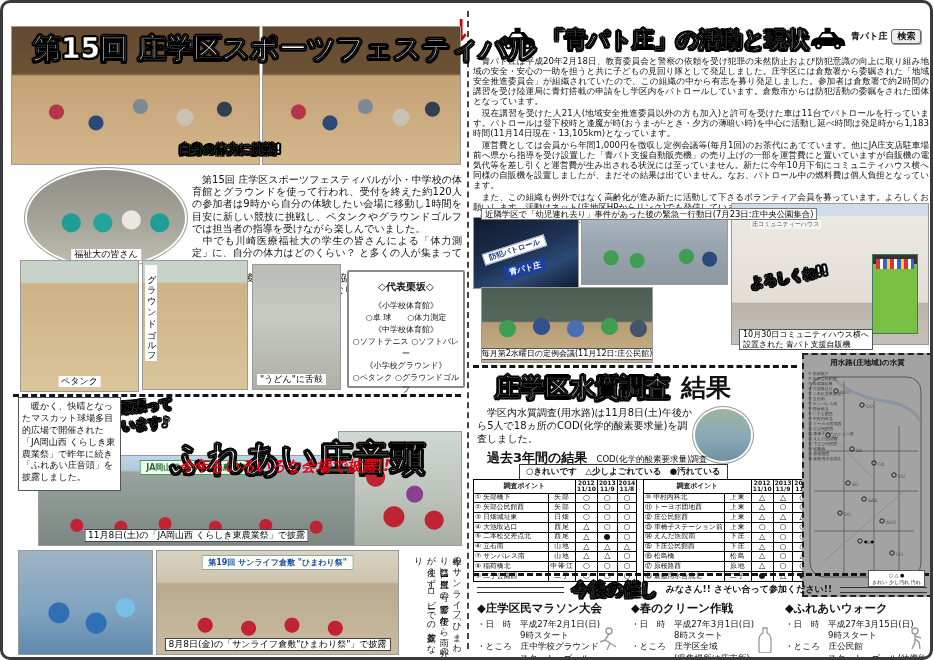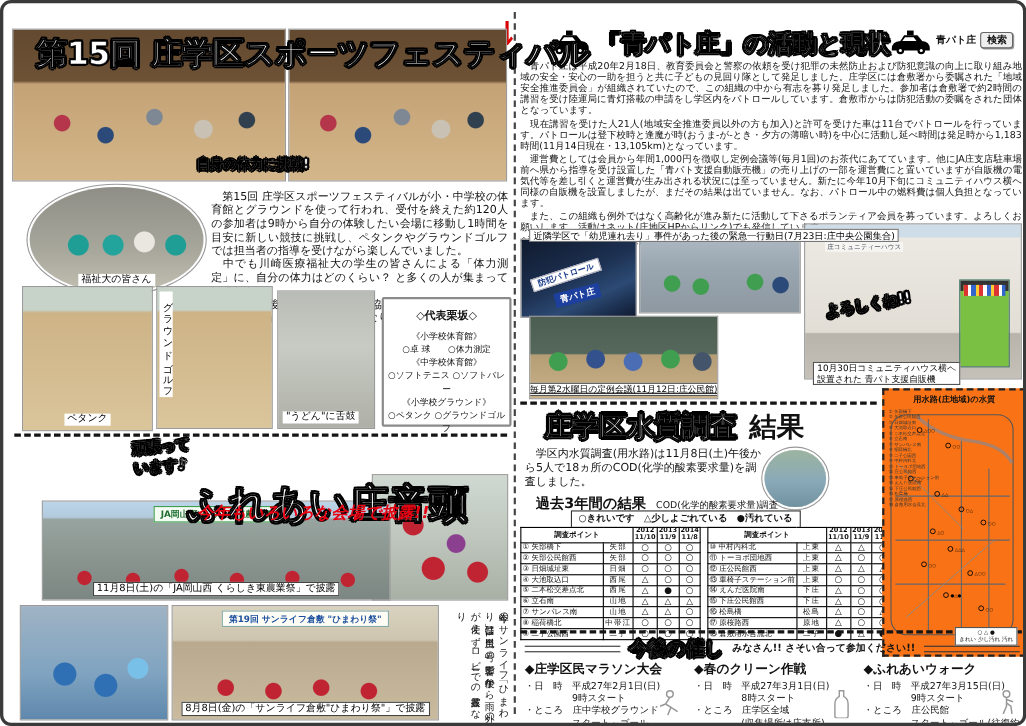--- a/index.html
+++ b/index.html
@@ -95,21 +95,21 @@
 
   table.wq{border-collapse:collapse;background:#fff;}
   table.wq th,table.wq td{border:1px solid #000;font-size:6.8px;line-height:1.1;padding:0 1px;}
   table.wq th{font-weight:bold;text-align:center;}
   table.wq th div{font-size:6px;line-height:1.05;}
   table.wq td.c0{width:72px;text-align:left;white-space:nowrap;}
   table.wq td.c1{width:24px;text-align:center;letter-spacing:1px;}
   table.wq td.c2,table.wq td.c3,table.wq td.c4{width:16px;text-align:center;font-size:8px;}
   .legendbox{position:absolute;border:1px solid #333;background:#fff;font-size:8.5px;padding:1px 6px;font-weight:bold;}
 
-  .mapbox{position:absolute;border:2px dashed #222;background:#f97316;}
+  .mapbox{position:absolute;border:2px dashed #222;background:#a3a3a3;}
   .map-title{font-size:7.5px;font-weight:bold;text-align:center;padding-top:3px;}
   .map-names{position:absolute;left:4px;top:16px;font-size:4px;line-height:1.25;color:#333;white-space:pre-line;z-index:2;}
   .maplegend{position:absolute;right:6px;bottom:8px;border:1px solid #555;background:#fff;
              font-size:5px;line-height:1.3;padding:1px 3px;text-align:center;z-index:2;}
   .ev-head{position:absolute;display:flex;align-items:center;gap:8px;}
   .dline{flex:1;height:4px;border-top:1.5px solid #333;border-bottom:1.5px solid #333;}
   .ev-main{font-size:17px;}
   .ev-sub{font-size:9px;font-weight:bold;}
   .events{position:absolute;display:flex;gap:10px;}
   .event{flex:1;position:relative;}
@@ -167,20 +167,21 @@
 《小学校グラウンド》
 ○ペタンク ○グラウンドゴルフ</div>
   </div>
 
   <div class="hdash" style="left:10px;top:391px;width:448px;"></div>
 
   <div class="photo g-stage dots-red" style="left:15px;top:452px;width:317px;height:91px;z-index:1;">
     <div class="banner" style="left:50%;transform:translateX(-50%);top:4px;">JA岡山西 くらしき東農業祭</div>
     <div class="cap" style="left:50%;transform:translateX(-50%);bottom:3px;border:1px solid #444;">11月8日(土)の「JA岡山西 くらしき東農業祭」で披露</div>
   </div>
+  <div class="notebox" style="left:15px;top:394px;width:95px;height:86px;">　暖かく、快晴となったマスカット球場多目的広場で開催された「JA岡山西 くらしき東農業祭」で昨年に続き「ふれあい庄音頭」を披露しました。</div>
   <div class="abs outline pre" style="left:118px;top:394px;font-size:13px;transform:rotate(-5deg);z-index:5;">頑張って
 います♪</div>
   <div class="abs outline" style="left:168px;top:388px;font-size:35px;letter-spacing:1px;white-space:nowrap;z-index:5;margin-top:44px;">ふれあい庄音頭</div>
   <div class="abs redtxt" style="left:176px;top:454px;font-size:15px;z-index:5;">今年もいろいろな会場で披露!!</div>
   <div class="photo g-redkids" style="left:335px;top:428px;width:124px;height:115px;"></div>
 
   <div class="photo g-pool" style="left:15px;top:547px;width:135px;height:105px;"></div>
   <div class="photo g-hall" style="left:153px;top:547px;width:243px;height:105px;">
     <div class="banner2" style="left:50%;transform:translateX(-50%);top:4px;">第19回 サンライフ倉敷 "ひまわり祭"</div>
     <div class="cap" style="left:50%;transform:translateX(-50%);bottom:3px;border:1px solid #444;">8月8日(金)の「サンライフ倉敷"ひまわり祭"」で披露</div>
@@ -219,21 +220,21 @@
     <p class="contact">◇連絡先 090-3175-6530 (代表栗坂)</p>
   </div>
 
   <div class="cap" style="left:478px;top:205px;font-size:8.4px;z-index:3;border:1px solid #777;">近隣学区で「幼児連れ去り」事件があった後の緊急一行動日(7月23日:庄中央公園集合)</div>
   <div class="photo g-patcar" style="left:470px;top:214px;width:106px;height:72px;">
     <div class="strip" style="left:8px;top:26px;">防犯パトロール</div>
     <div class="plate" style="left:30px;top:44px;">青パト庄</div>
   </div>
   <div class="photo g-truck" style="left:578px;top:211px;width:147px;height:71px;"></div>
   <div class="photo g-meeting" style="left:478px;top:284px;width:172px;height:76px;">
-    <div class="cap" style="left:50%;transform:translateX(-50%);bottom:2px;font-size:8px;border:1px solid #555;text-decoration:underline;">毎月第2水曜日の定例会議(11月12日:庄公民館)</div>
+    <div class="cap" style="left:50%;transform:translateX(-50%);bottom:2px;font-size:8px;border:1px solid #555;">毎月第2水曜日の定例会議(11月12日:庄公民館)</div>
   </div>
   <div class="photo g-house" style="left:728px;top:200px;width:198px;height:142px;">
     <div class="sign" style="left:18px;top:16px;">庄コミュニティーハウス</div>
     <div class="vm" style="right:10px;bottom:10px;width:44px;height:78px;"></div>
     <div class="handnote outline" style="left:18px;top:64px;">よろしくね!!</div>
   </div>
   <div class="cap pre" style="left:736px;top:326px;font-size:8px;border:1px solid #555;z-index:4;text-align:left;">10月30日コミュニティハウス横へ
 設置された 青パト支援自販機</div>
 
   <div class="hdash" style="left:470px;top:362px;width:324px;"></div>

